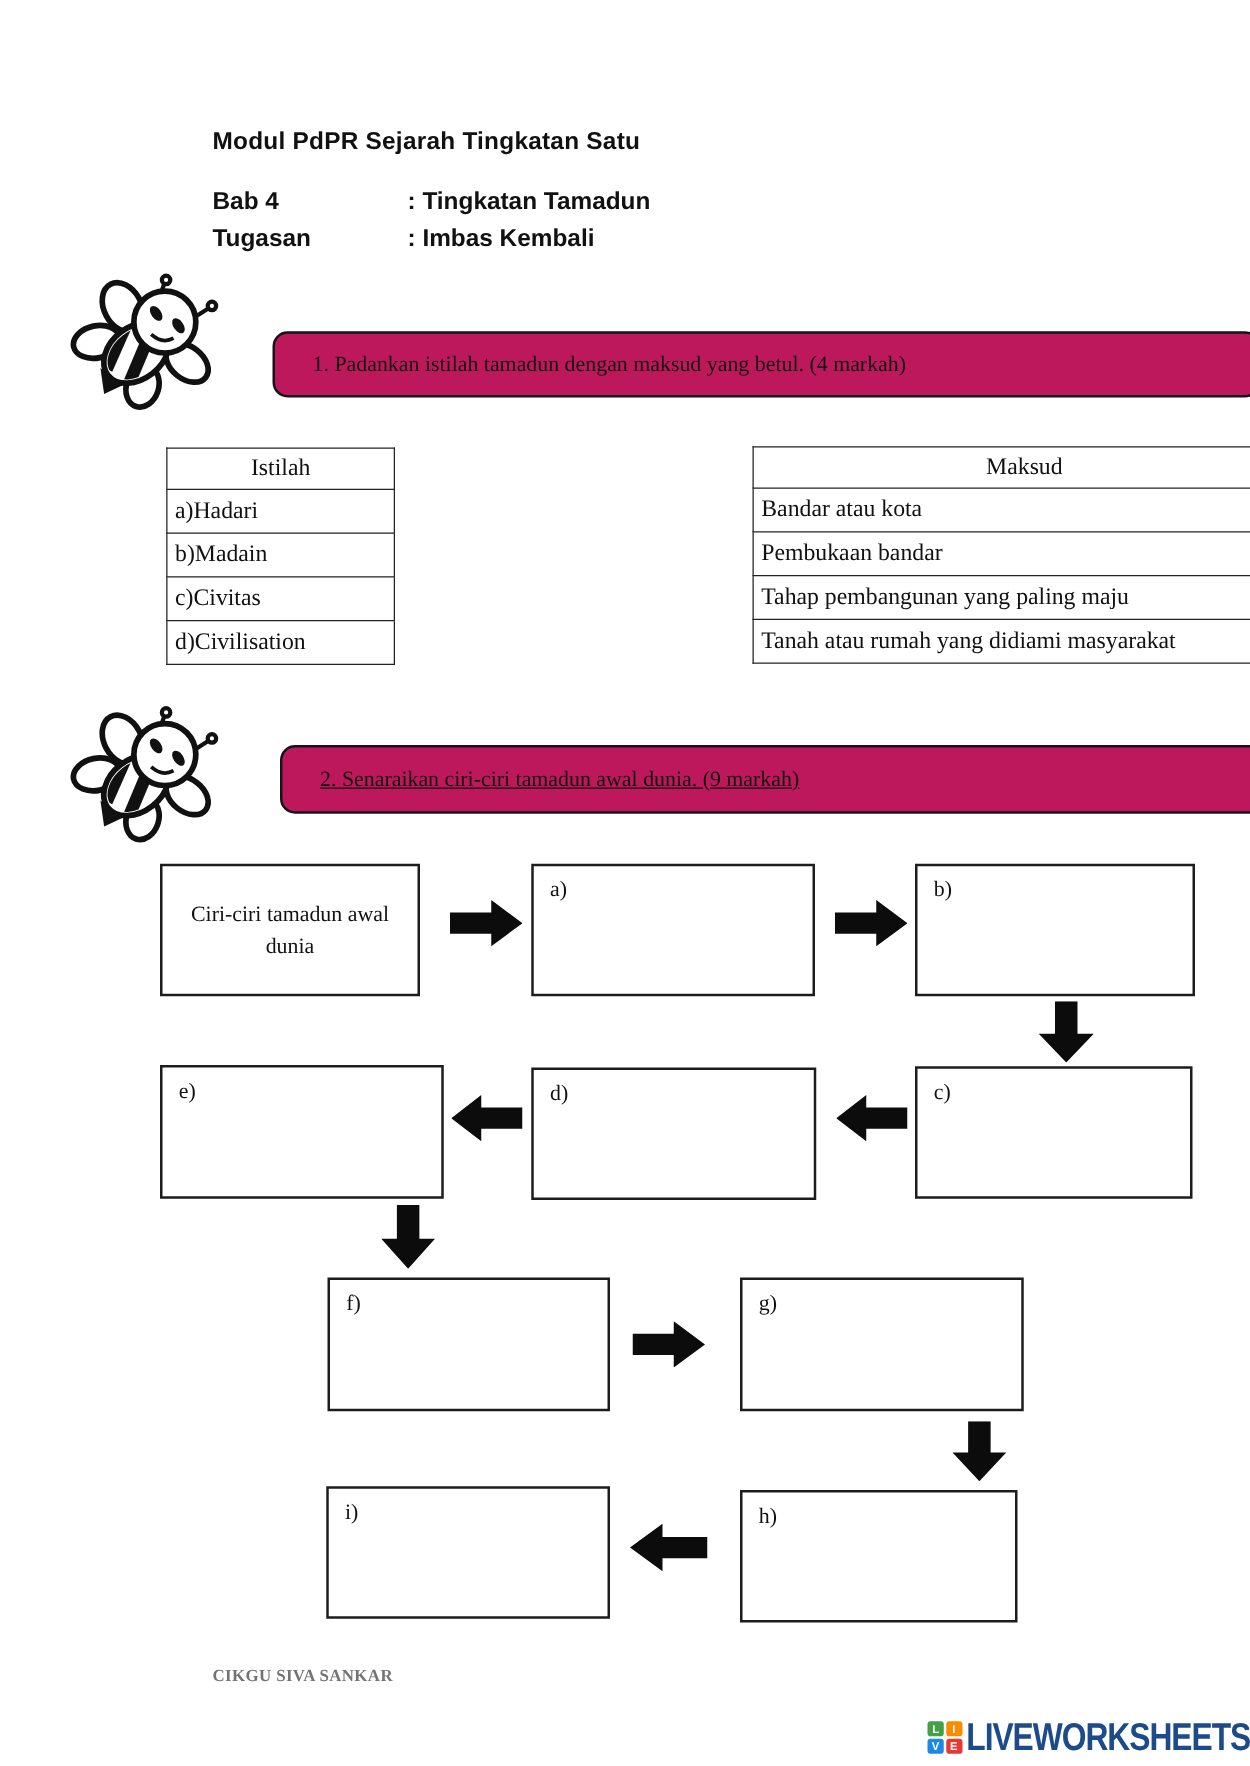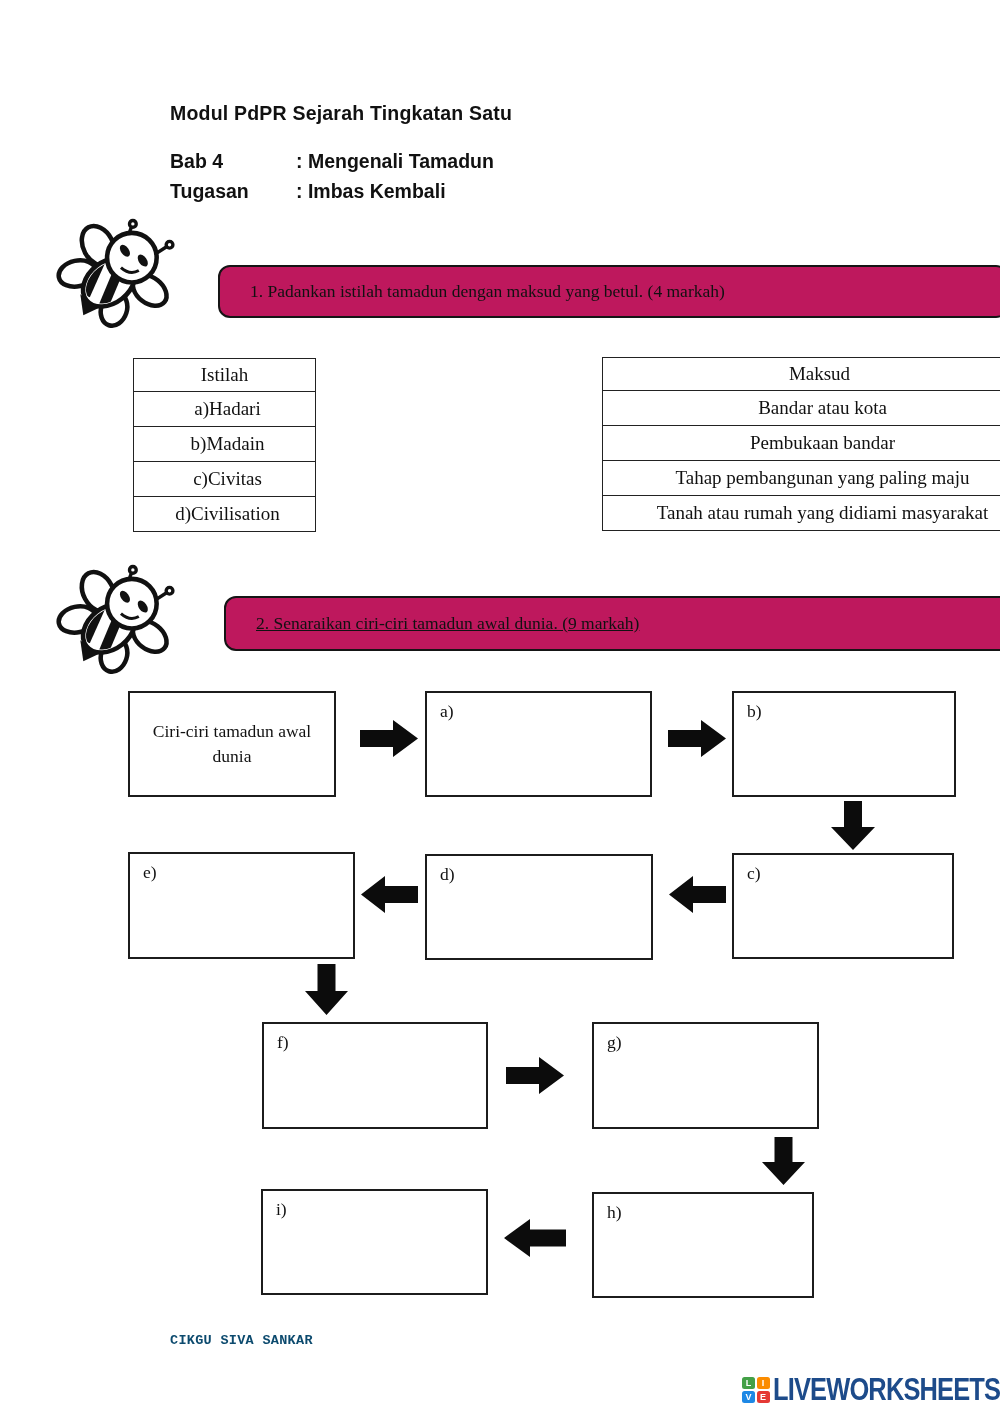--- a/index.html
+++ b/index.html
@@ -7,58 +7,58 @@
     position:relative;width:1000px;height:1413px;margin:0 auto;
     background:#ffffff;overflow:hidden;
     font-family:"Liberation Serif", serif;color:#111;
   }
   .abs{position:absolute;margin-left:48px;}
 
   
   .doc-title{left:122px;top:102px;font-family:"Liberation Sans",sans-serif;
     font-weight:bold;font-size:19.5px;letter-spacing:.2px;}
   .hdr-line{font-family:"Liberation Sans",sans-serif;font-weight:bold;
-    font-size:19.5px;display:flex;}
+    font-size:19.5px;display:flex;gap:30px;}
   .hdr-line .lbl{width:126px;}
   .hdr-line2{left:122px;top:150px;}
   .hdr-line3{left:122px;top:180px;}
 
   
   .instruction-box{
     border:2.5px solid #151515;border-radius:12px;background:#be185d;
     display:flex;align-items:center;font-size:17.5px;padding-left:30px;
     box-sizing:border-box;
   }
   .instr1{left:170px;top:265px;width:790px;height:53px;}
   .instr2{left:176px;top:596px;width:787px;height:55px;text-decoration:underline;}
 
   
   table.match-tbl{position:absolute;border-collapse:collapse;background:#fff;
     font-size:19px;table-layout:fixed;}
   table.match-tbl th,table.match-tbl td{
     border:1.8px solid #222;font-weight:normal;box-sizing:border-box;
-    padding:0 0 0 6px;height:35px;text-align:center;vertical-align:middle;}
+    padding:0 0 0 6px;height:35px;text-align:left;vertical-align:middle;}
   table.match-tbl th{height:33px;text-align:center;padding:0;}
   .istilah-tbl{left:133px;top:358px;width:183px;}
   .maksud-tbl{left:577px;top:357px;width:435px;margin-left:25px;}
 
   
   .fc-box{
     position:absolute;border:2.5px solid #1c1c1c;background:#fff;
     box-sizing:border-box;font-size:17.5px;
   }
   .fc-label{position:absolute;left:13px;top:8px;}
   .fc-start{display:flex;align-items:center;justify-content:center;
     text-align:center;line-height:1.45;padding:0 14px;}
   .arrow{position:absolute;}
   .arrow svg{display:block;width:100%;height:100%;}
 
   
-  .author{left:122px;top:1333px;font-family:Liberation Mono, monospace;
-    font-weight:bold;font-size:13.5px;letter-spacing:.3px;color:#0c4a6e;}
+  .author{left:122px;top:1333px;font-family:Liberation Serif, serif;
+    font-weight:bold;font-size:13.5px;letter-spacing:.3px;color:#737373;}
 
   
   .brand{left:694px;top:1370px;height:40px;display:flex;align-items:center;gap:3px;}
   .brand-grid{display:grid;grid-template-columns:13px 13px;grid-template-rows:12px 12px;
     gap:1.5px;}
   .brand-grid span{display:flex;align-items:center;justify-content:center;
     color:#fff;font-family:"Liberation Sans",sans-serif;font-weight:bold;
     font-size:9px;border-radius:2.5px;}
   .brand-name{font-family:"Liberation Sans",sans-serif;font-weight:bold;
     font-size:31px;letter-spacing:-1px;transform:scaleX(.82);transform-origin:left center;
@@ -101,21 +101,21 @@
       <path d="M64 52 Q73 60 82 55" fill="none" stroke="#111" stroke-width="3"></path>
     </symbol>
   </defs>
 </svg>
 
 <div class="page">
 
   <div class="abs doc-title">Modul PdPR Sejarah Tingkatan Satu</div>
   <div class="abs hdr-line hdr-line2">
     <span class="lbl">Bab  4</span>
-    <span>: Mengenali Tamadun</span>
+    <span>: Tingkatan Tamadun</span>
   </div>
   <div class="abs hdr-line hdr-line3">
     <span class="lbl">Tugasan</span>
     <span>: Imbas Kembali</span>
   </div>
 
   <svg class="bee bee1">
       <use href="#bee-symbol"></use>
     </svg>
   <svg class="bee bee2">

